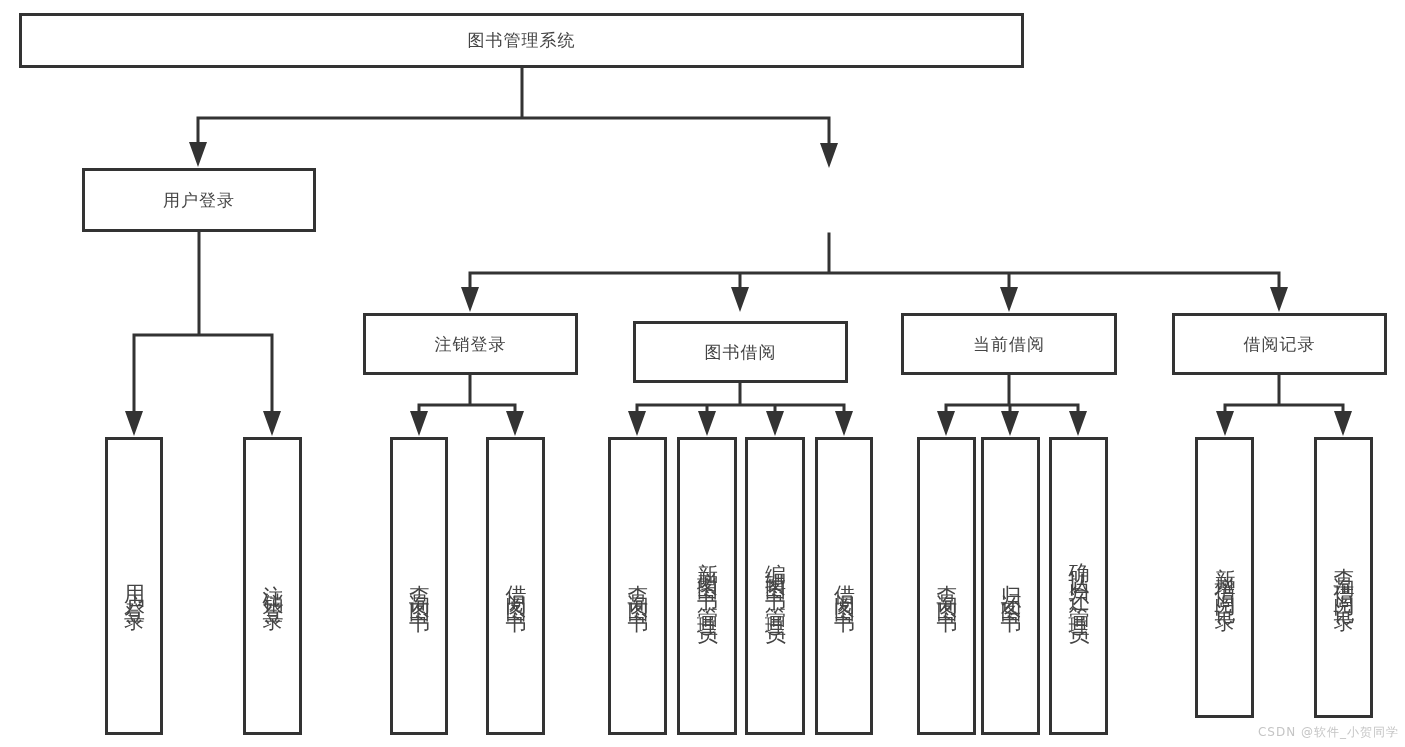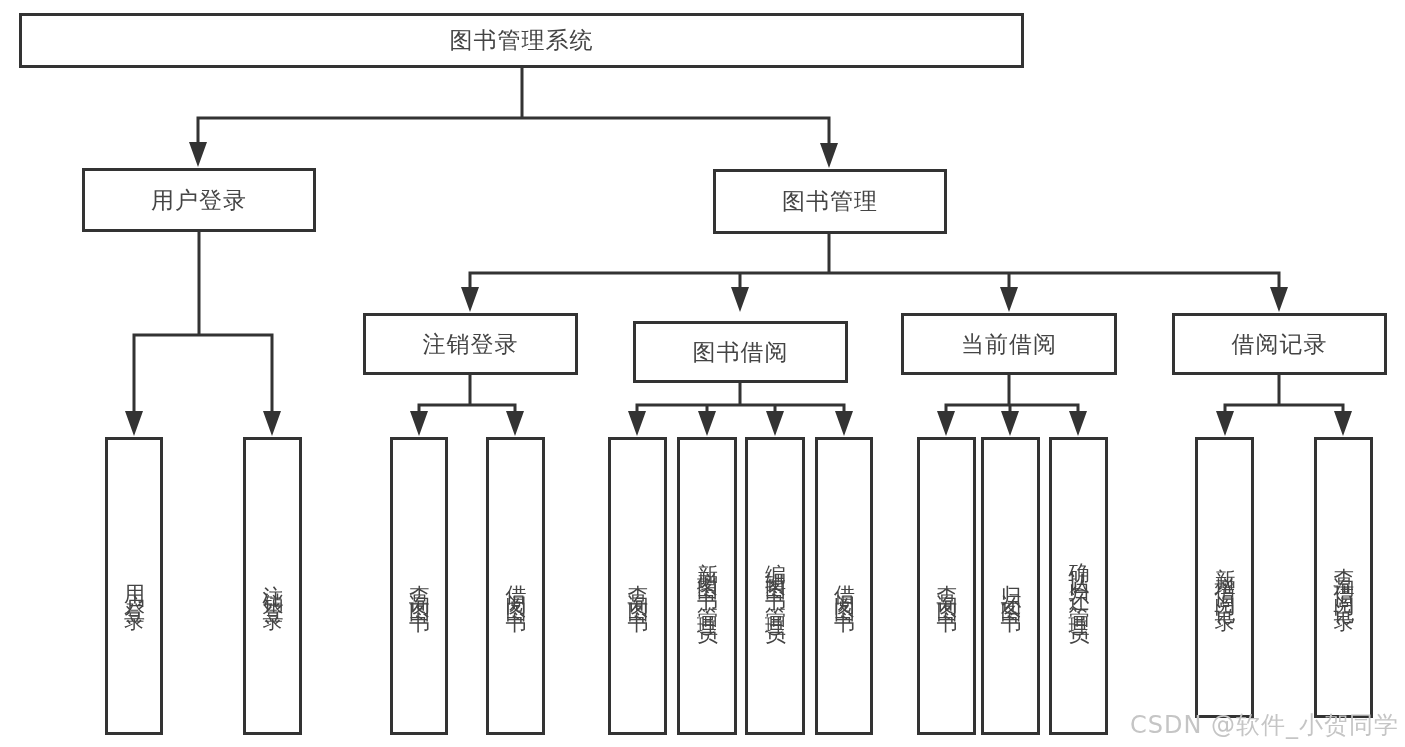--- a/index.html
+++ b/index.html
@@ -21,37 +21,37 @@
     box-sizing: border-box;
     border: 3px solid #333333;
     background: #ffffff;
     color: #444444;
     display: flex;
     align-items: center;
     justify-content: center;
     text-align: center;
   }
   .node.h {
-    font-size: 23px;
+    font-size: 17px;
     letter-spacing: 1px;
     white-space: nowrap;
     text-align: center;
   }
   .node.v {
     writing-mode: vertical-rl;
     text-orientation: mixed;
     font-size: 21px;
     letter-spacing: 0.42em;
     line-height: 1;
   }
   .watermark {
     position: absolute;
     right: 6px;
     bottom: 6px;
-    font-size: 24px;
+    font-size: 12px;
     color: #c5c5c5;
     letter-spacing: 1px;
     white-space: nowrap;
   }
   
   #n-root            { left: 19px;   top: 13px;  width: 1005px; height: 55px; }
   #n-user-login      { left: 82px;   top: 168px; width: 234px;  height: 64px; }
   #n-book-mgmt       { left: 713px;  top: 169px; width: 234px;  height: 65px; }
   #n-new-book-rec    { left: 363px;  top: 313px; width: 215px;  height: 62px; }
   #n-book-borrow     { left: 633px;  top: 321px; width: 215px;  height: 62px; }
@@ -101,21 +101,20 @@
              M937 411 L955 411 L946 436 Z
              M1001 411 L1019 411 L1010 436 Z
              M1069 411 L1087 411 L1078 436 Z
              M1216 411 L1234 411 L1225 436 Z
              M1334 411 L1352 411 L1343 436 Z" fill="#333333"></path>
   </svg>
 
   <div class="node h" id="n-root">图书管理系统</div>
 
   <div class="node h" id="n-user-login">用户登录</div>
-  <div class="node h" id="n-book-mgmt">图书管理</div>
 
   <div class="node h" id="n-new-book-rec">注销登录</div>
   <div class="node h" id="n-book-borrow">图书借阅</div>
   <div class="node h" id="n-current-borrow">当前借阅</div>
   <div class="node h" id="n-borrow-record">借阅记录</div>
 
   <div class="node v" id="l-user-login">用户登录</div>
   <div class="node v" id="l-logout">注销登录</div>
 
   <div class="node v" id="l-query-book-1">查询图书</div>

